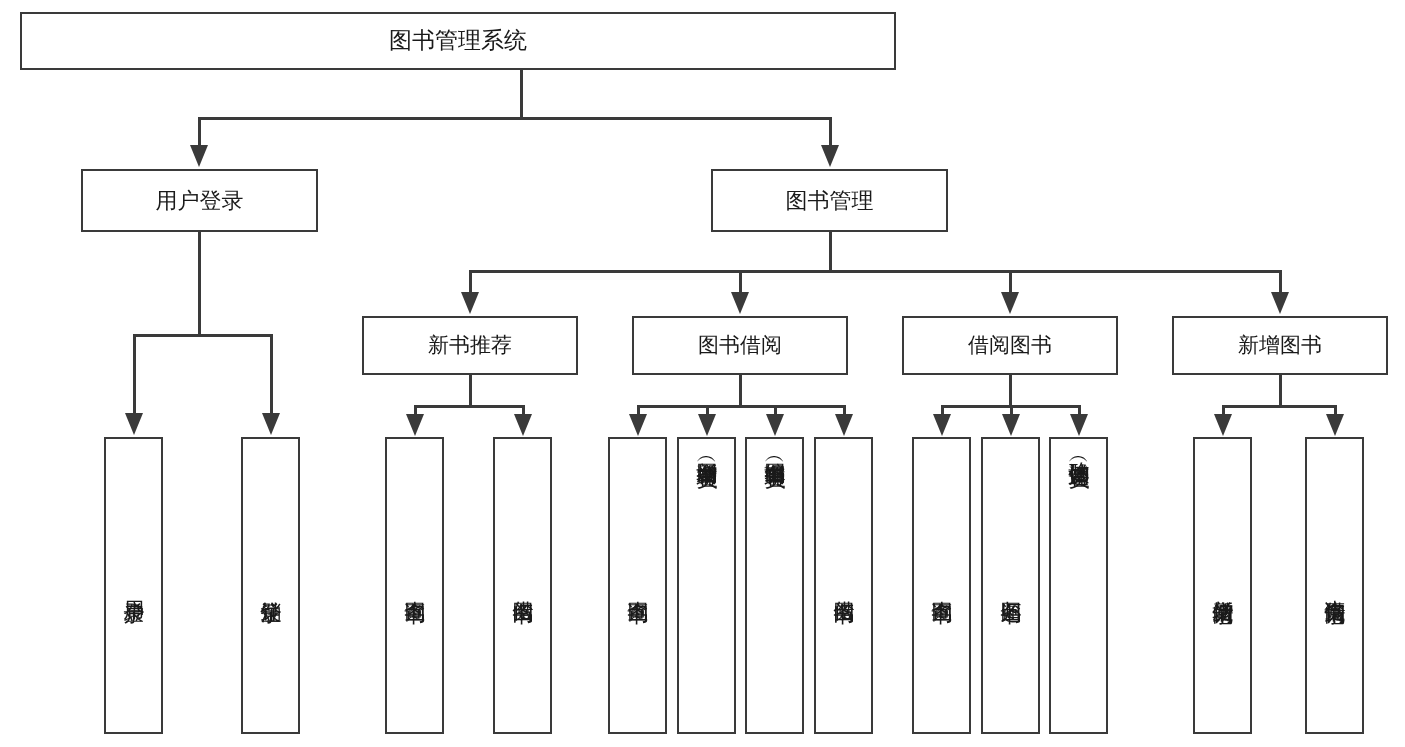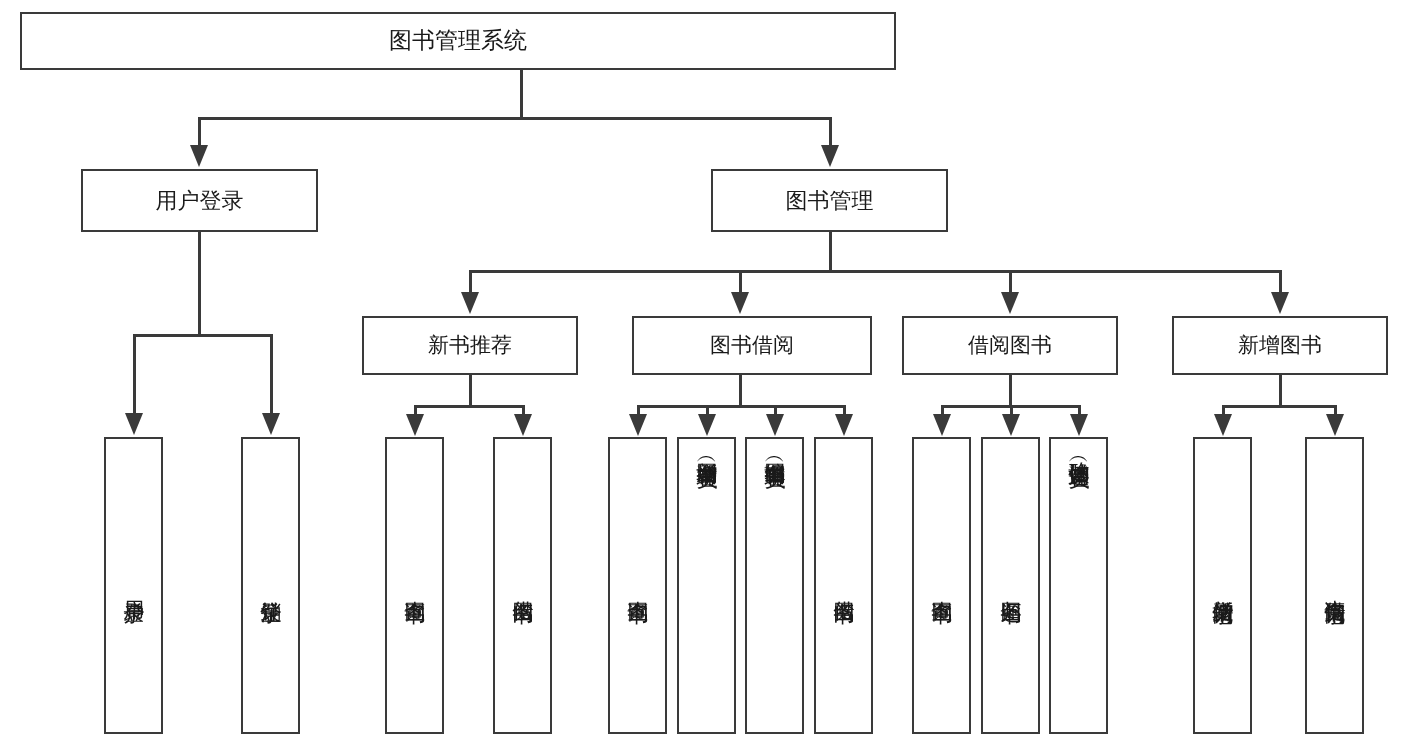--- a/index.html
+++ b/index.html
@@ -113,21 +113,21 @@
   <div class="edge v" style="left:739px; top:270px; height:24px;"></div>
   <div class="arrow" style="left:731px; top:292px;"></div>
   <div class="edge v" style="left:1009px; top:270px; height:24px;"></div>
   <div class="arrow" style="left:1001px; top:292px;"></div>
   <div class="edge v" style="left:1279px; top:270px; height:24px;"></div>
   <div class="arrow" style="left:1271px; top:292px;"></div>
 
   <div class="node lvl2" style="left:362px; top:316px; width:216px; height:59px;">
     <span>新书推荐</span>
   </div>
-  <div class="node lvl2" style="left:632px; top:316px; width:240px; height:59px;">
+  <div class="node lvl2" style="left:632px; top:316px; width:216px; height:59px;">
     <span>图书借阅</span>
   </div>
   <div class="node lvl2" style="left:902px; top:316px; width:216px; height:59px;">
     <span>借阅图书</span>
   </div>
   <div class="node lvl2" style="left:1172px; top:316px; width:216px; height:59px;">
     <span>新增图书</span>
   </div>
 
   <div class="edge v" style="left:469px; top:375px; height:32px;"></div>

